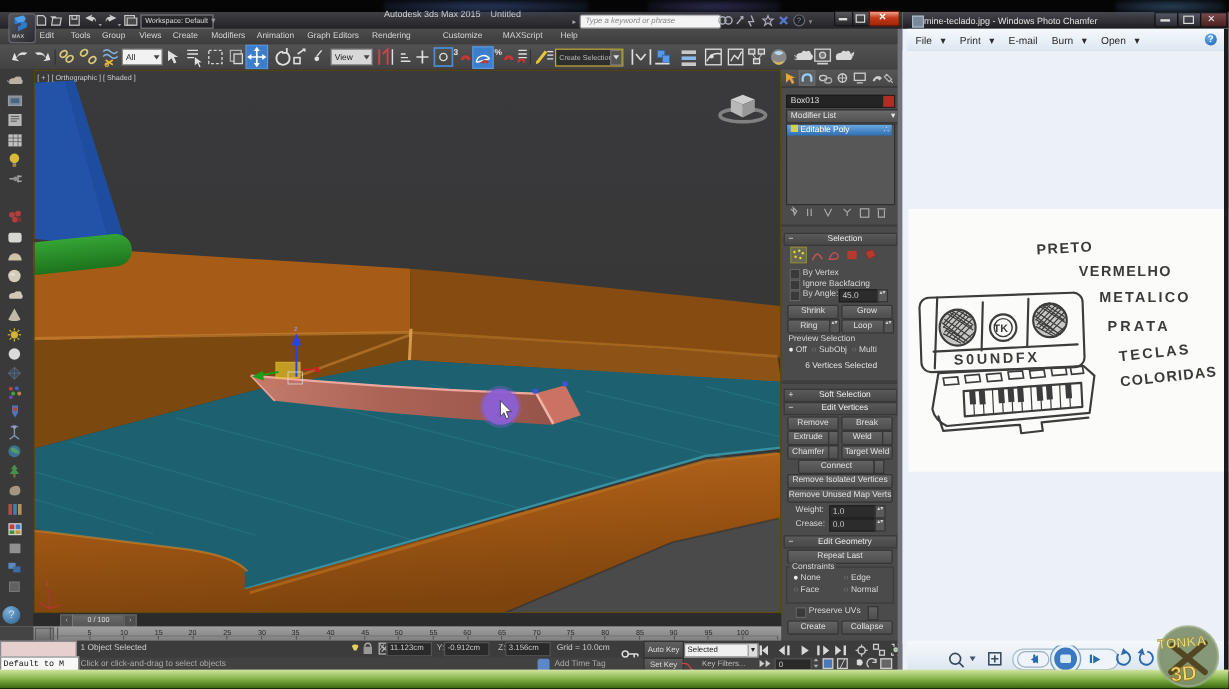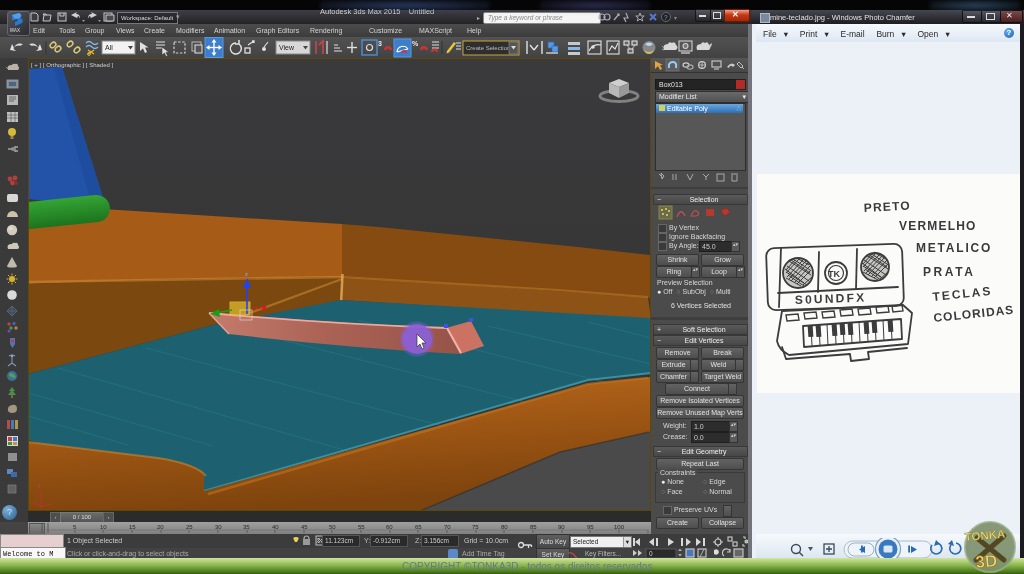--- a/index.html
+++ b/index.html
@@ -606,21 +606,21 @@
         <line x1="562" y1="8" x2="562" y2="11"></line>
         <line x1="591" y1="8" x2="591" y2="11"></line>
         <line x1="620" y1="8" x2="620" y2="11"></line>
       </g>
   </svg>
 
   <div class="abs" style="left:0;top:534px;width:752px;height:14px;background:#3c3c3c;"></div>
   <div class="abs" style="left:0;top:548px;width:752px;height:12px;background:#424242;"></div>
 
   <div class="abs" style="left:0;top:534px;width:62px;height:13px;background:#e8cfcf;border:1px solid #888;"></div>
-  <div class="abs" style="left:0;top:547px;width:62px;height:13px;background:#f8f8f8;border:1px solid #888;color:#111;font-size:7px;font-family:'Liberation Mono',monospace;line-height:13px;padding-left:2px;">Welcome to M</div>
+  <div class="abs" style="left:0;top:547px;width:62px;height:13px;background:#f8f8f8;border:1px solid #888;color:#111;font-size:7px;font-family:'Liberation Mono',monospace;line-height:13px;padding-left:2px;">Default to M</div>
   <div class="abs txt" style="left:67px;top:537px;font-size:7px;color:#ccc;">1 Object Selected</div>
   <div class="abs txt" style="left:67px;top:550px;font-size:7px;color:#aaa;">Click or click-and-drag to select objects</div>
   <svg class="abs" width="40" height="13" style="left:290px;top:534px;">
     <path d="M4,3 q-2,-3 2,-3 q4,0 2,3 l-1,2 -2,0 Z" fill="#e8d060" transform="translate(0,3)"></path>
     <rect x="13" y="5" width="7" height="6" fill="#999"></rect>
       <path d="M14,5 q0,-3 2.5,-3 q2.5,0 2.5,3" fill="none" stroke="#aaa" stroke-width="1.2"></path>
     <g fill="none" stroke="#bbb" stroke-width="1">
         <rect x="26" y="2" width="9" height="9"></rect>
         <path d="M28,9 l5,-5 m-5,0 l5,5"></path>
       </g>
@@ -797,21 +797,20 @@
       <path d="M200,5 A 5.5 5.5 0 1 1 195,7"></path>
     </g>
     <path d="M180,2 L184,6 L178,8 Z" fill="#2a6ab0"></path>
     <path d="M196,2 L192,6 L198,8 Z" fill="#2a6ab0"></path>
     <line x1="212" y1="4" x2="212" y2="19" stroke="#b8c4d0" stroke-width="1"></line>
   </svg>
 
   <div class="abs" style="left:1020px;top:24px;width:4px;height:550px;background:#1b1b20;"></div>
 
   <div class="abs" style="left:0;top:558px;width:1024px;height:16px;background:linear-gradient(#d2e4a0,#8ab84e 45%,#3f6b12 95%,#2e5208);"></div>
-  <div class="abs txt" style="left:402px;top:561px;font-size:10px;color:#63798c;">COPYRIGHT ©TONKA3D - todos os direitos reservados</div>
 
   <svg class="abs" width="66" height="62" style="left:961px;top:518px;">
     <circle cx="29" cy="29" r="25" fill="#7d906b" opacity="0.92"></circle>
     <circle cx="29" cy="29" r="25" fill="none" stroke="#9aab86" stroke-width="2" opacity="0.8"></circle>
     <path d="M16,20 L43,42 M43,18 L15,42" stroke="#4a3a14" stroke-width="5" stroke-linecap="round" opacity="0.85"></path>
     <text x="4" y="23" font-size="11.5" font-weight="bold" fill="#eadc77" stroke="#8a7a30" stroke-width="0.4" transform="rotate(-5 4 23)">TONKA</text>
     <text x="15" y="50" font-size="17" font-weight="bold" fill="#eedd70" stroke="#9a6a20" stroke-width="0.7" transform="rotate(-5 15 50)">3D</text>
   </svg>
 
   <div class="abs" style="left:320px;top:0;width:170px;height:11px;background:radial-gradient(ellipse at 50% 50%,#34497acc,#0000);filter:blur(2px);"></div>

